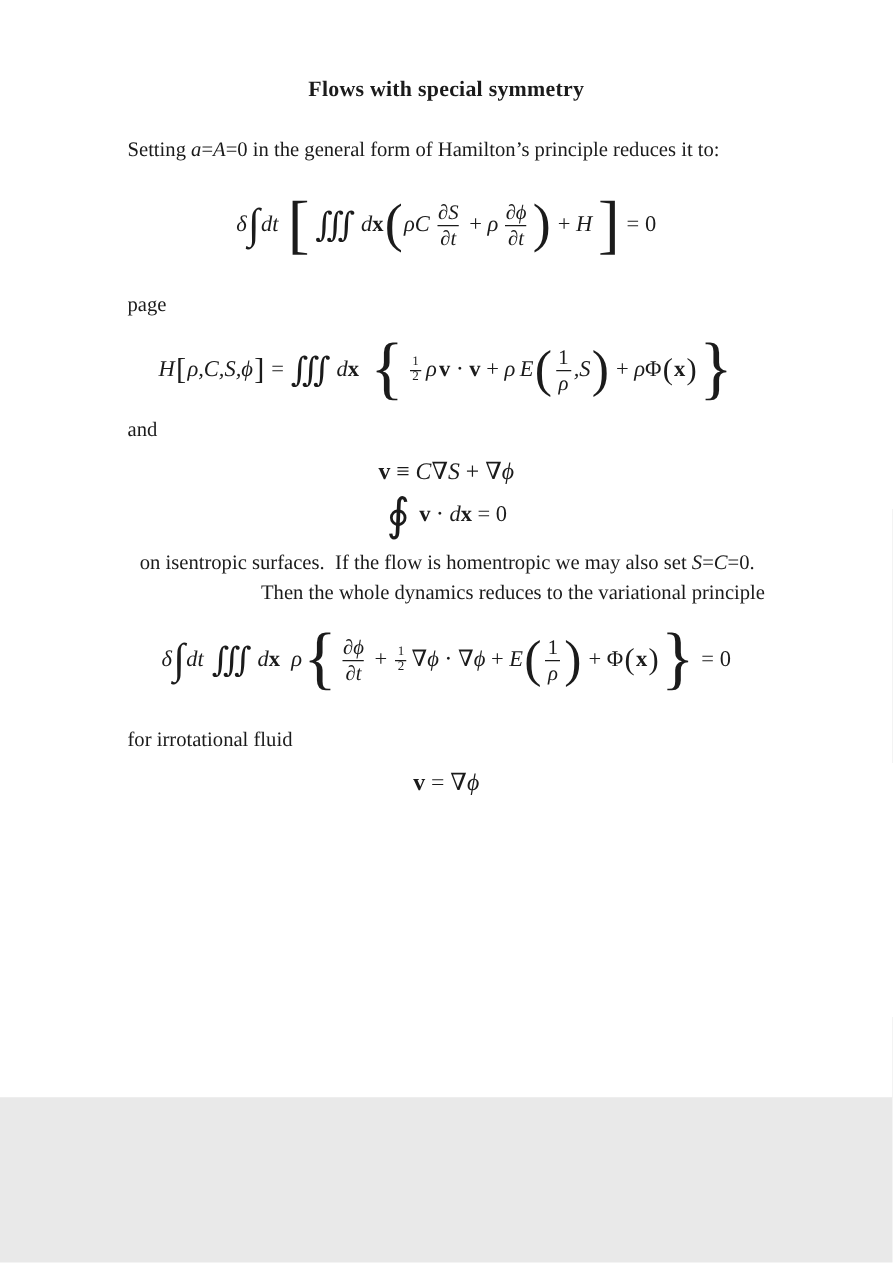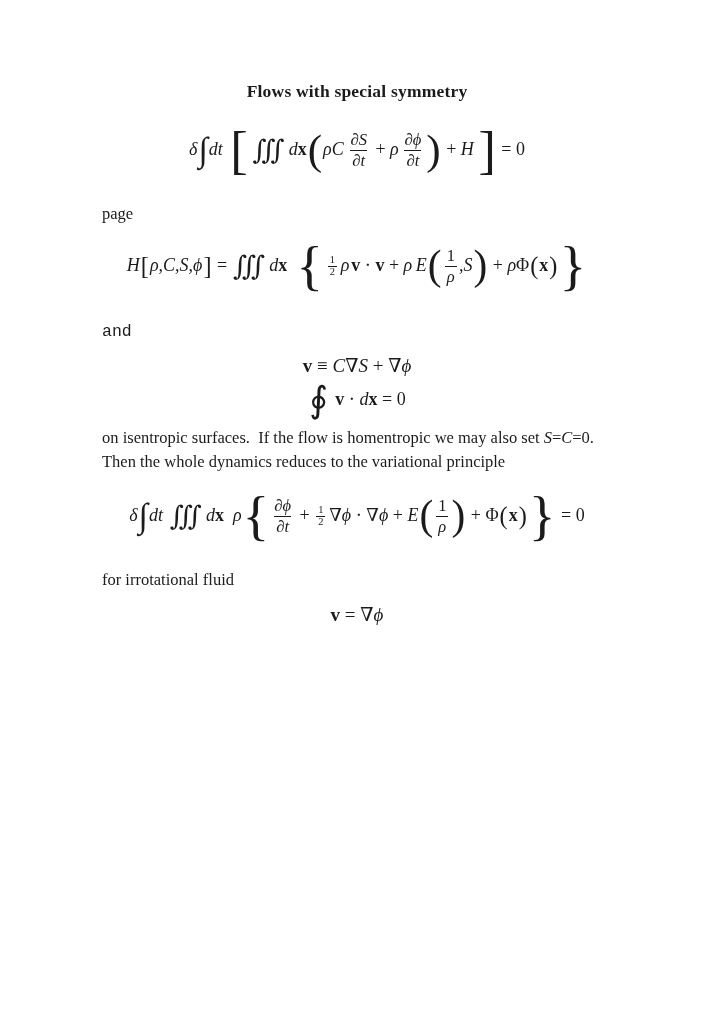--- a/index.html
+++ b/index.html
@@ -1,30 +1,30 @@
 <!DOCTYPE html>
 <html><head>
 <meta charset="utf-8">
 <style>
   html,body{margin:0;padding:0;background:#e9e9e9;}
   .page{
-    width:714px;height:1010px;background:#ffffff;margin:0 auto;
-    box-sizing:border-box;padding:81px 102px 0 102px;
+    width:714px;height:878px;background:#ffffff;margin:0 auto;
+    box-sizing:border-box;padding:61px 102px 0 102px;
     font-family:"Liberation Serif","DejaVu Serif","DejaVu Sans",serif;
     color:#1b1b1b;position:relative;overflow:hidden;
   }
   .title{font-size:17.5px;font-weight:bold;text-align:center;margin:0;letter-spacing:0.2px;}
   .para{font-size:16.5px;line-height:24px;margin:0;}
   .it{font-style:italic;}
   .p1{margin-top:26px;}
   .p2{margin-top:24px;}
-  .p3{margin-top:4px;}
+  .p3{margin-top:4px;text-align:right;}
   .p4{margin-top:16px;}
   .lbl-where{margin-top:14px;}
-  .lbl-and{margin-top:18px;font-family:Liberation Mono, monospace;}
+  .lbl-and{}
   
   .eq{
     display:flex;align-items:center;justify-content:center;
     font-size:18px;line-height:1.2;white-space:pre;
     font-family:"Liberation Serif","DejaVu Serif","DejaVu Sans",serif;
   }
   .eq1{margin-top:10px;height:76px;}
   .eq2{margin-top:4px;height:72px;}
   .eq3{margin-top:6px;height:32px;font-size:19px;}
   .eq4{margin-top:-4px;height:44px;}
@@ -45,20 +45,21 @@
   .frac.small .den{border-top:1px solid #1b1b1b;}
   .footer{margin-top:38px;text-align:center;font-size:13.5px;color:#1b1b1b;}
 </style>
 </head>
 <body>
 
 <div class="page">
 
   <h1 class="title">Flows with special symmetry</h1>
 
+  <p class="para p1"><span>Setting </span><span class="it">a</span><span>=</span><span class="it">A</span><span>=0 in the general form of Hamilton’s principle reduces it to:</span></p>
 
   <div class="eq eq1"><span class="mi">δ</span><span class="mbig" style="font-size: 1.9em;">∫</span><span class="mi">dt</span><span class="msp" style="width: 0.35em;"></span><span class="mbig" style="font-size: 2.9em;">[</span><span class="msp" style="width: 0.15em;"></span><span class="mbig" style="font-size: 1.5em;">∭</span><span class="msp" style="width: 0.2em;"></span><span class="mi">d</span><span class="mb">x</span><span class="mbig" style="font-size: 2.4em;">(</span><span class="mi">ρC</span><span class="msp" style="width: 0.15em;"></span><span class="frac"><span class="num"><span class="mi">∂S</span></span><span class="den"><span class="mi">∂t</span></span></span><span class="mr">&nbsp;+&nbsp;</span><span class="mi">ρ</span><span class="msp" style="width: 0.1em;"></span><span class="frac"><span class="num"><span class="mi">∂ϕ</span></span><span class="den"><span class="mi">∂t</span></span></span><span class="mbig" style="font-size: 2.4em;">)</span><span class="mr">&nbsp;+&nbsp;</span><span class="mi">H</span><span class="msp" style="width: 0.2em;"></span><span class="mbig" style="font-size: 2.9em;">]</span><span class="mr">&nbsp;=&nbsp;0</span></div>
 
   <p class="para lbl-where">page</p>
 
   <div class="eq eq2"><span class="mi">H</span><span class="mbig" style="font-size: 1.35em;">[</span><span class="mi">ρ,C,S,ϕ</span><span class="mbig" style="font-size: 1.35em;">]</span><span class="mr">&nbsp;=&nbsp;</span><span class="mbig" style="font-size: 1.5em;">∭</span><span class="msp" style="width: 0.2em;"></span><span class="mi">d</span><span class="mb">x</span><span class="msp" style="width: 0.45em;"></span><span class="mbig" style="font-size: 3.1em;">{</span><span class="msp" style="width: 0.1em;"></span><span class="frac small"><span class="num"><span class="mr">1</span></span><span class="den"><span class="mr">2</span></span></span><span class="msp" style="width: 0.1em;"></span><span class="mi">ρ</span><span class="msp" style="width: 0.1em;"></span><span class="mb">v</span><span class="mr">&nbsp;⋅&nbsp;</span><span class="mb">v</span><span class="mr">&nbsp;+&nbsp;</span><span class="mi">ρ E</span><span class="mbig" style="font-size: 2.3em;">(</span><span class="frac"><span class="num"><span class="mr">1</span></span><span class="den"><span class="mi">ρ</span></span></span><span class="mi">,S</span><span class="mbig" style="font-size: 2.3em;">)</span><span class="mr">&nbsp;+&nbsp;</span><span class="mi">ρ</span><span class="mr">Φ</span><span class="mbig" style="font-size: 1.35em;">(</span><span class="mb">x</span><span class="mbig" style="font-size: 1.35em;">)</span><span class="mbig" style="font-size: 3.1em;">}</span></div>
 
   <p class="para lbl-and">and</p>
 
   <div class="eq eq3"><span class="mb">v</span><span class="mr">&nbsp;≡&nbsp;</span><span class="mi">C</span><span class="mr">∇</span><span class="mi">S</span><span class="mr">&nbsp;+&nbsp;</span><span class="mr">∇</span><span class="mi">ϕ</span></div>

